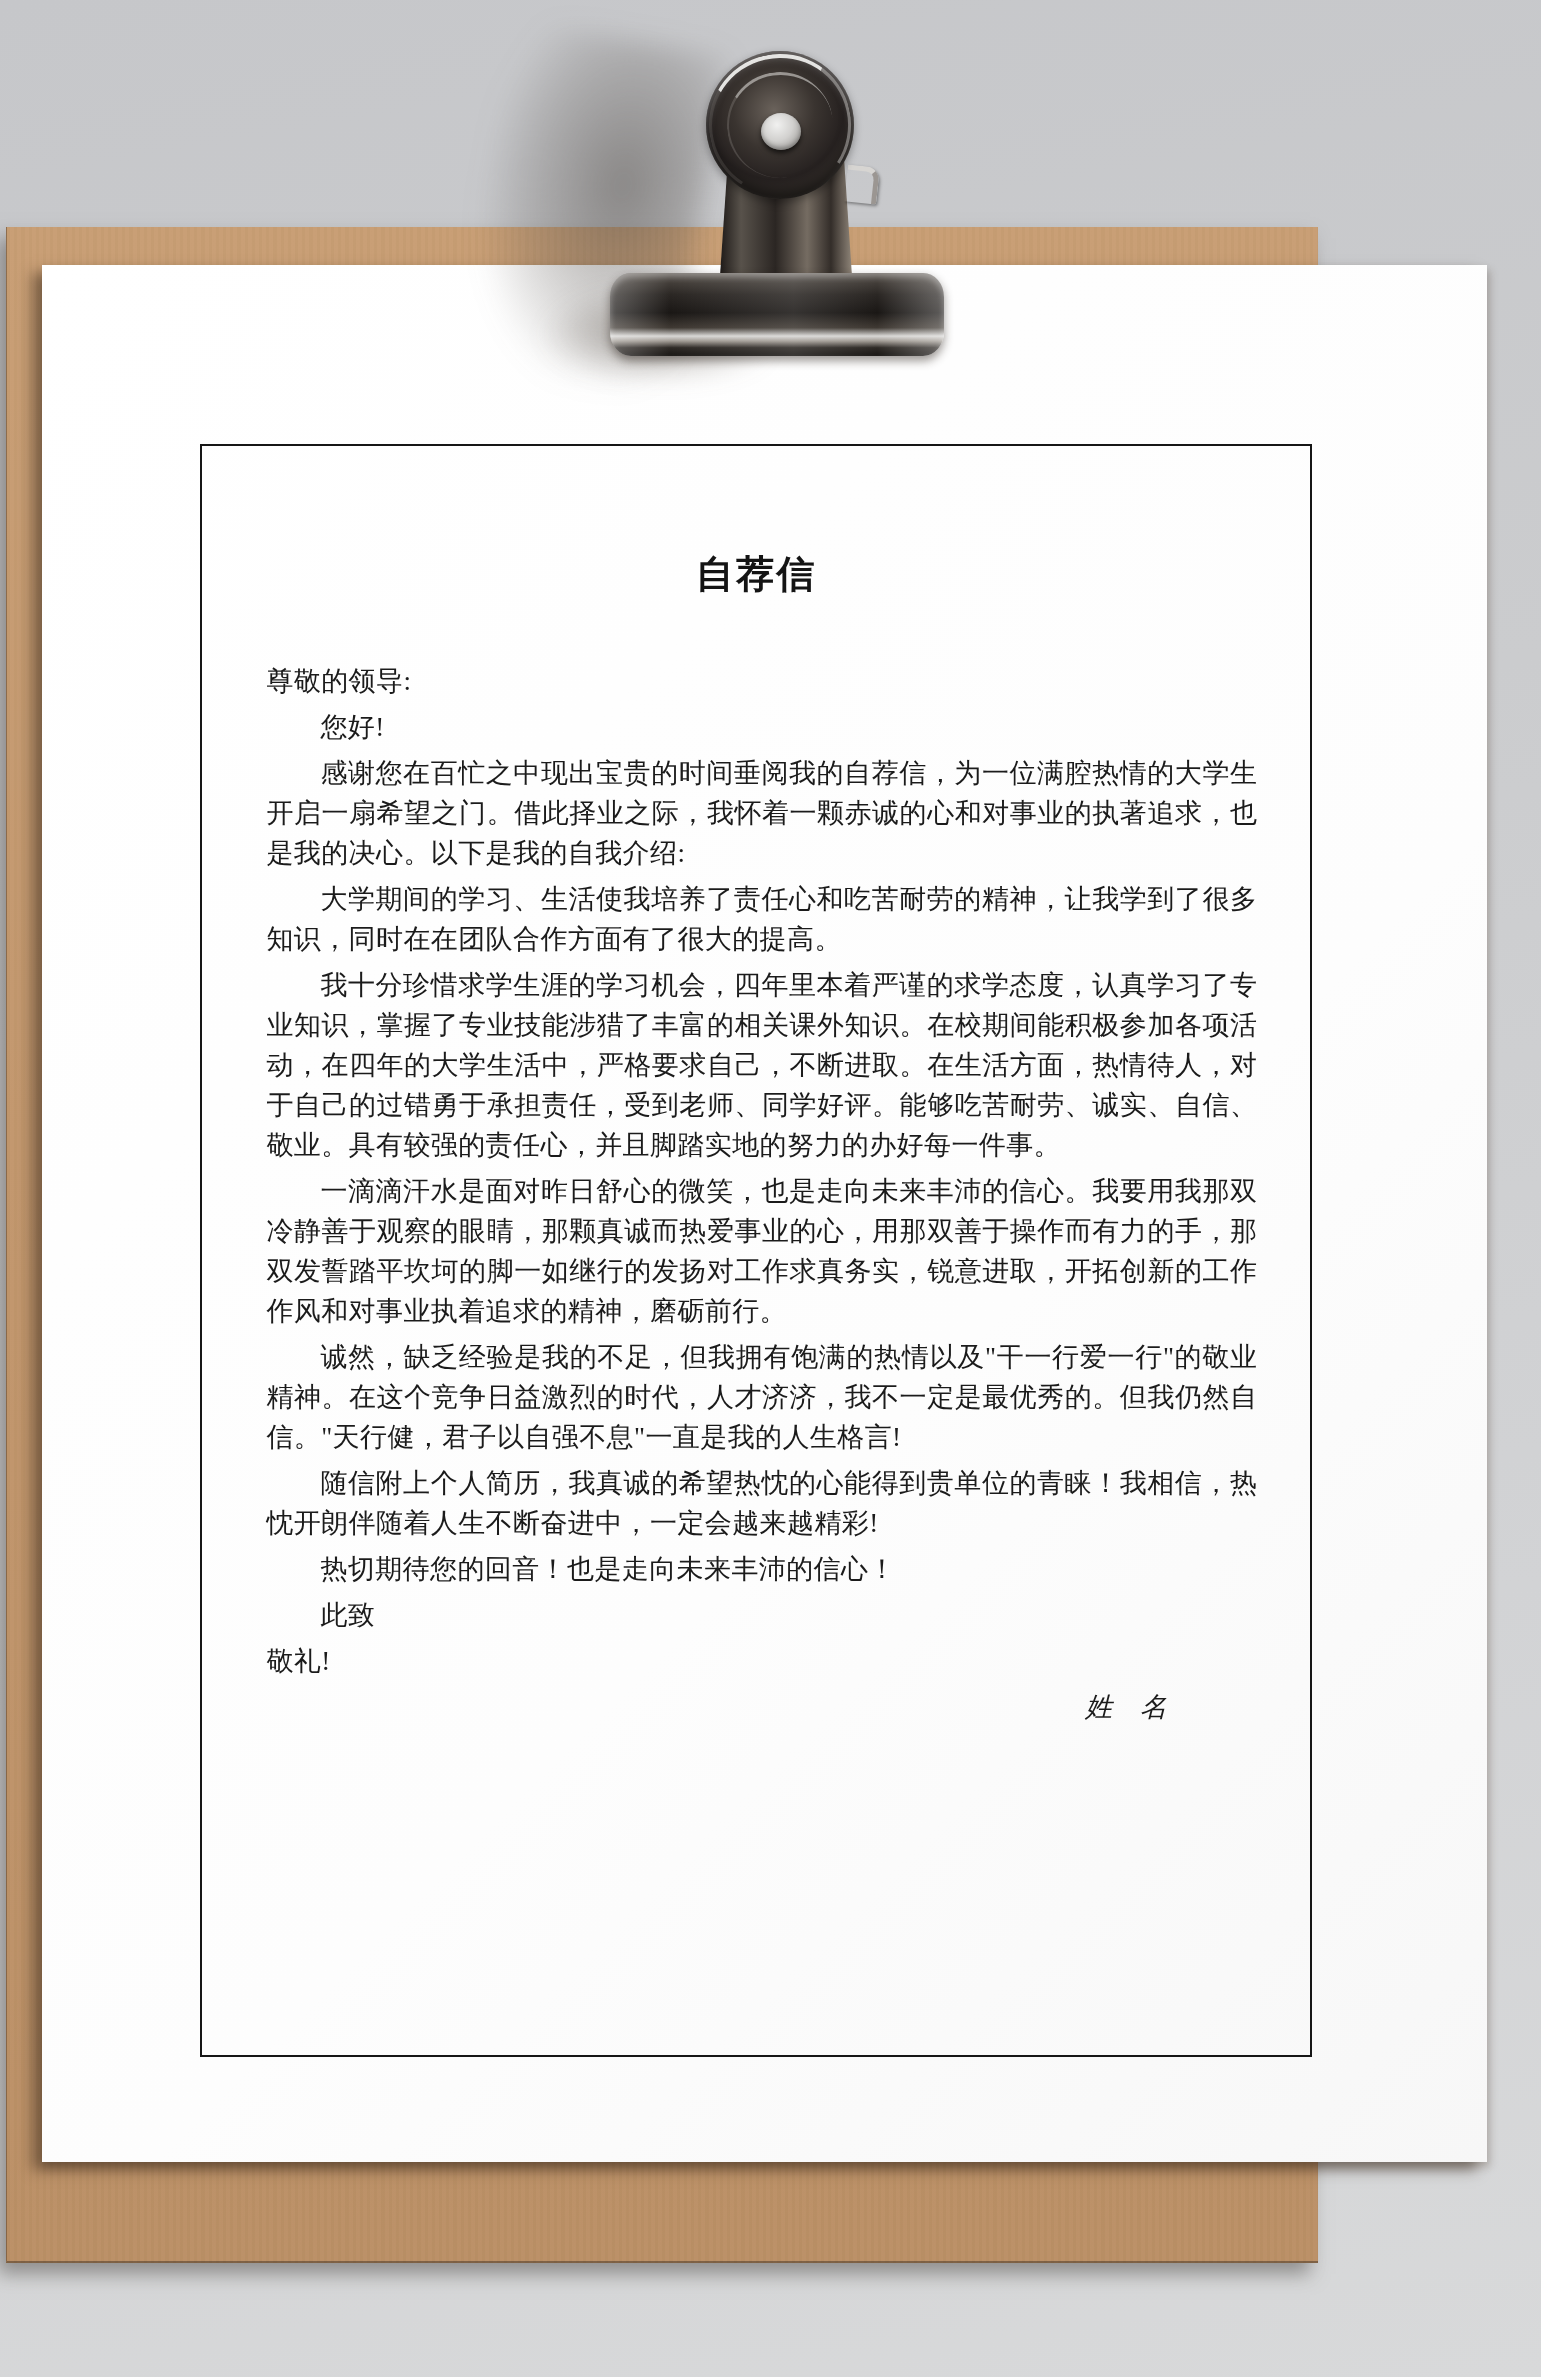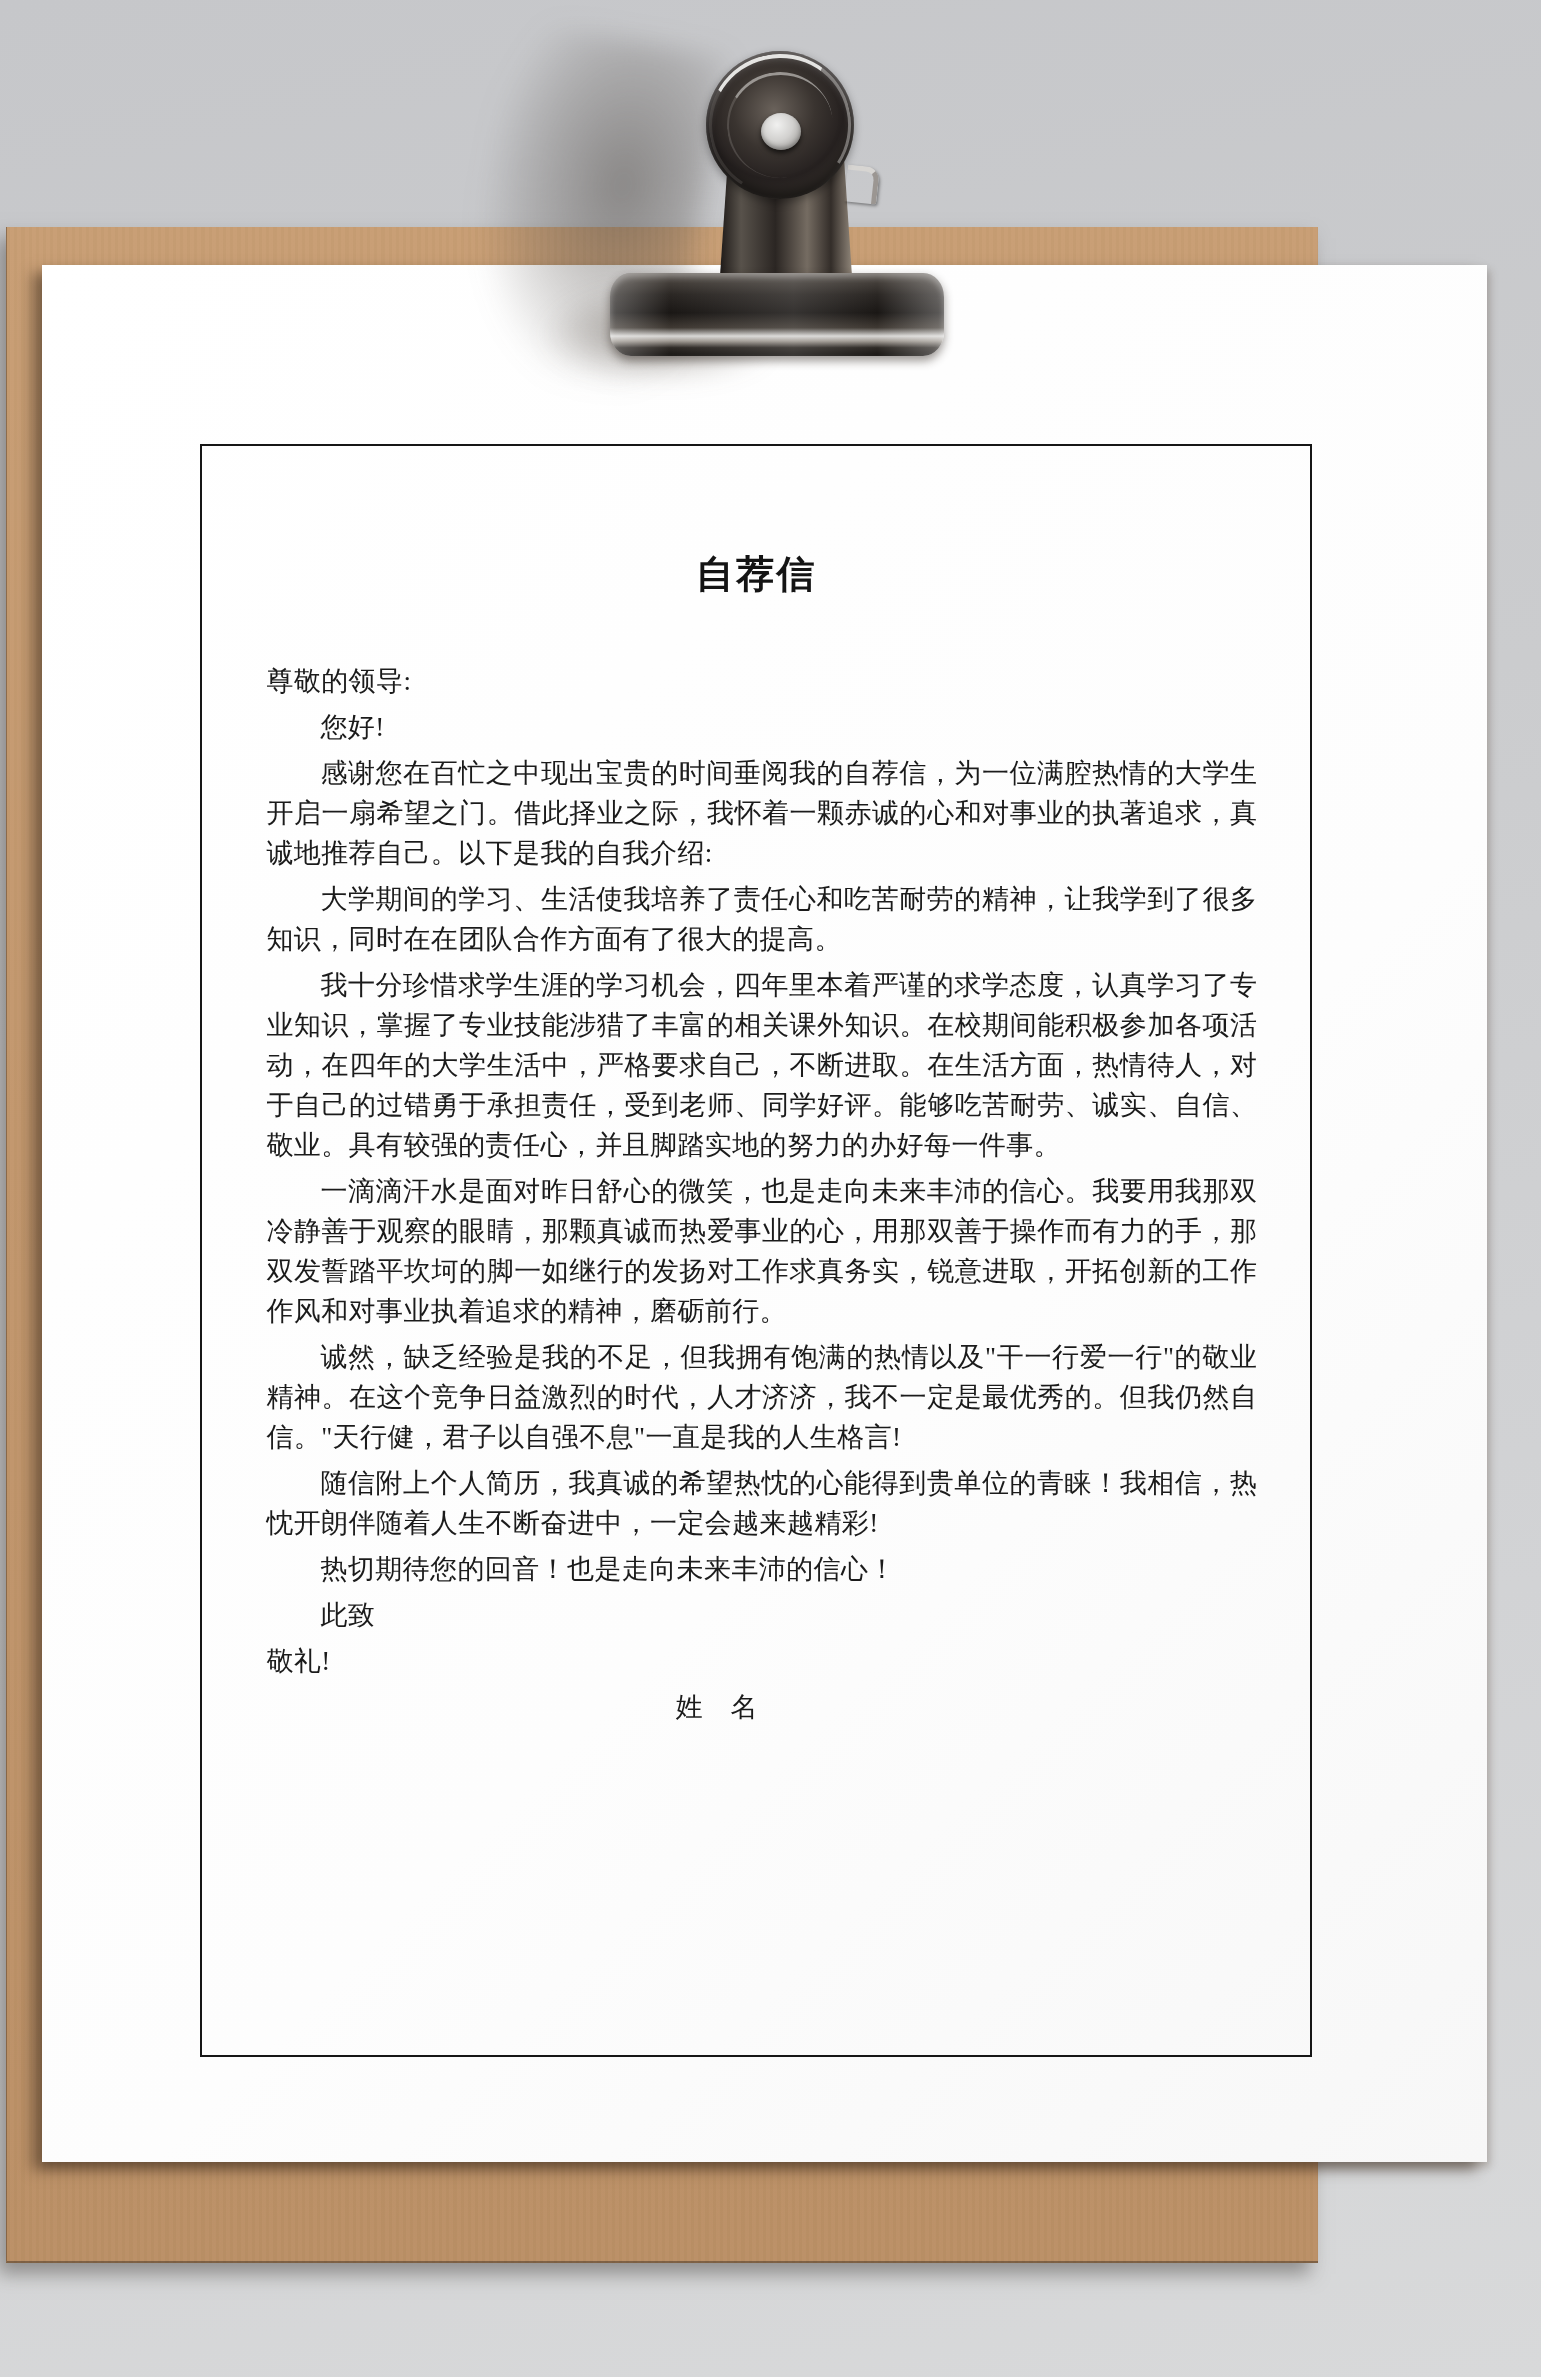--- a/index.html
+++ b/index.html
@@ -56,22 +56,23 @@
     margin: 61px 47px 0 58px;
     font-size: 27px;
     line-height: 40px;
     color: #1b1b1b;
     text-align: justify;
     letter-spacing: 0.4px;
   }
   .letter-text p { margin: 6px; }
   .indent { text-indent: 2em; }
   .signature {
-    text-align: center;
+    text-align: right;
     padding-right: 90px;
+    font-style: italic;
   }
 
   
   .clip {
     position: absolute;
     left: 608px; top: 39px;
     width: 337px; height: 321px;
     z-index: 30;
   }
   
@@ -162,21 +163,21 @@
 <div class="board">
   <div class="paper">
     <div class="frame">
       <h1 class="letter-title">自荐信</h1>
       <div class="letter-text">
         <p>尊敬的领导:</p>
         <div>
 
             <p class="indent">您好!</p>
 
-            <p class="indent">感谢您在百忙之中现出宝贵的时间垂阅我的自荐信，为一位满腔热情的大学生开启一扇希望之门。借此择业之际，我怀着一颗赤诚的心和对事业的执著追求，真诚地推荐自己。以下是我的自我介绍:</p>
+            <p class="indent">感谢您在百忙之中现出宝贵的时间垂阅我的自荐信，为一位满腔热情的大学生开启一扇希望之门。借此择业之际，我怀着一颗赤诚的心和对事业的执著追求，也是我的决心。以下是我的自我介绍:</p>
 
 
             <p class="indent">大学期间的学习、生活使我培养了责任心和吃苦耐劳的精神，让我学到了很多知识，同时在在团队合作方面有了很大的提高。</p>
 
             <p class="indent">我十分珍惜求学生涯的学习机会，四年里本着严谨的求学态度，认真学习了专业知识，掌握了专业技能涉猎了丰富的相关课外知识。在校期间能积极参加各项活动，在四年的大学生活中，严格要求自己，不断进取。在生活方面，热情待人，对于自己的过错勇于承担责任，受到老师、同学好评。能够吃苦耐劳、诚实、自信、敬业。具有较强的责任心，并且脚踏实地的努力的办好每一件事。</p>
 
             <p class="indent">一滴滴汗水是面对昨日舒心的微笑，也是走向未来丰沛的信心。我要用我那双冷静善于观察的眼睛，那颗真诚而热爱事业的心，用那双善于操作而有力的手，那双发誓踏平坎坷的脚一如继行的发扬对工作求真务实，锐意进取，开拓创新的工作作风和对事业执着追求的精神，磨砺前行。</p>
 
             <p class="indent">诚然，缺乏经验是我的不足，但我拥有饱满的热情以及"干一行爱一行"的敬业精神。在这个竞争日益激烈的时代，人才济济，我不一定是最优秀的。但我仍然自信。"天行健，君子以自强不息"一直是我的人生格言!</p>
 

